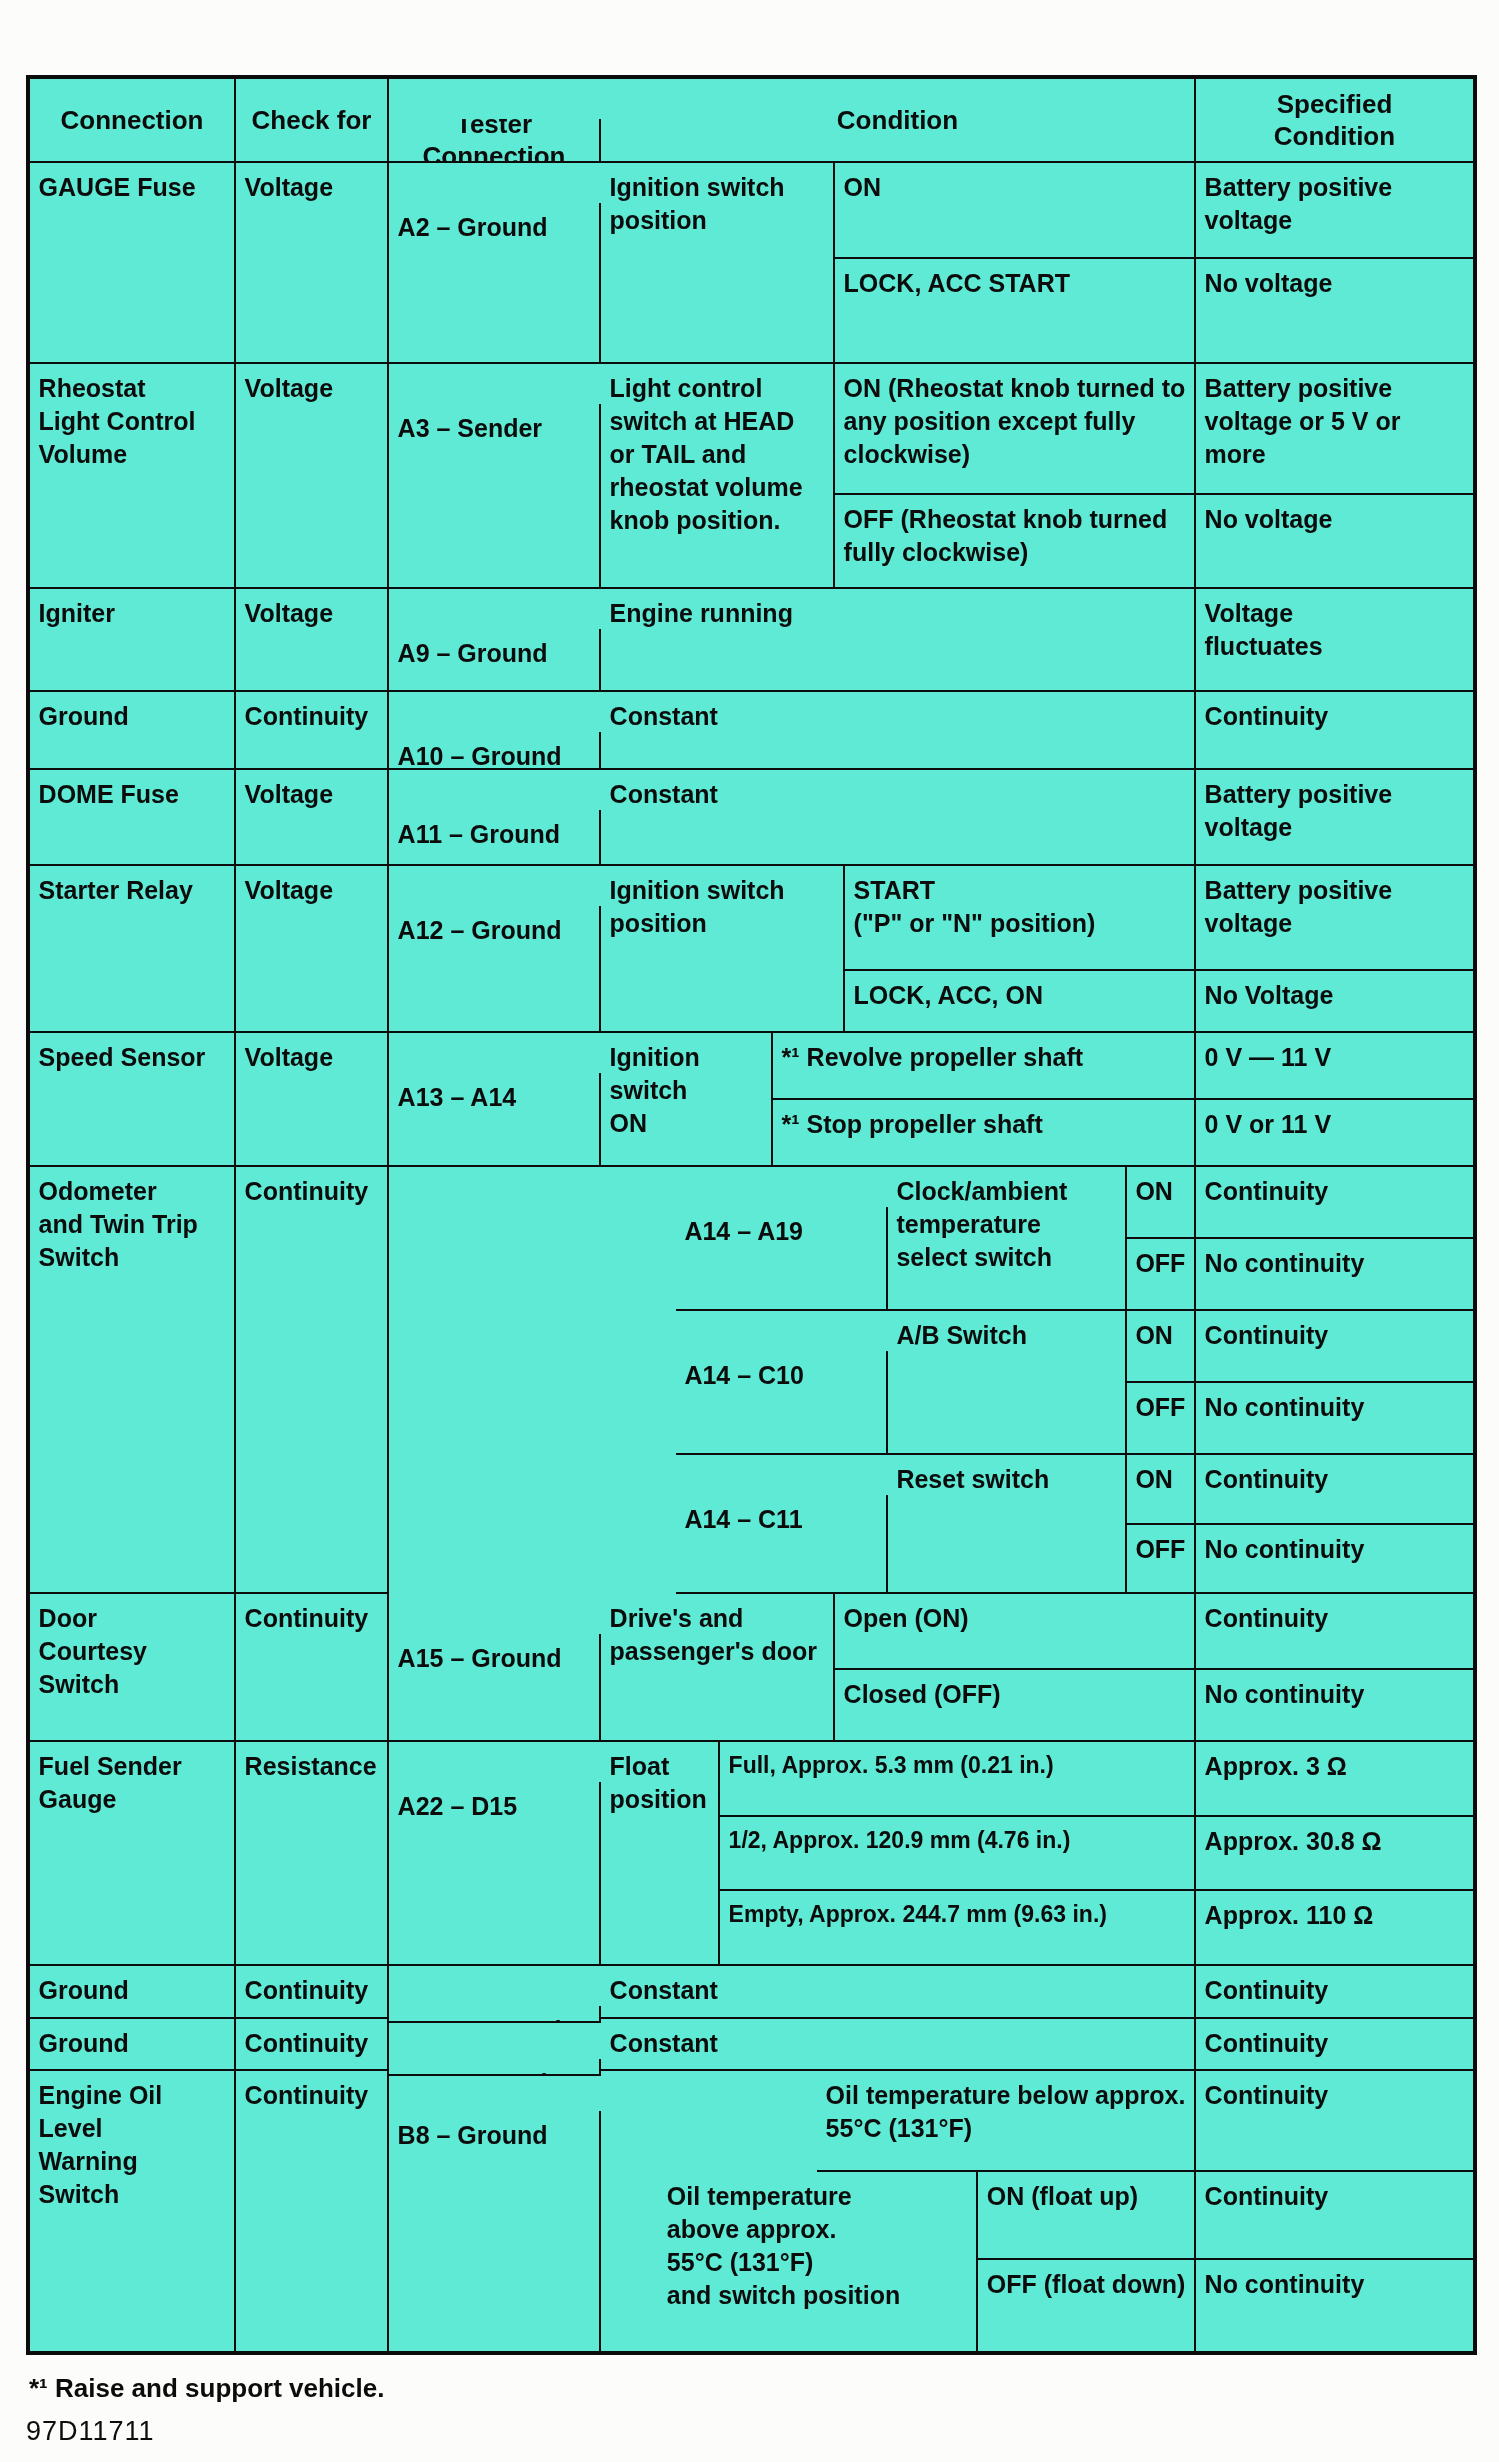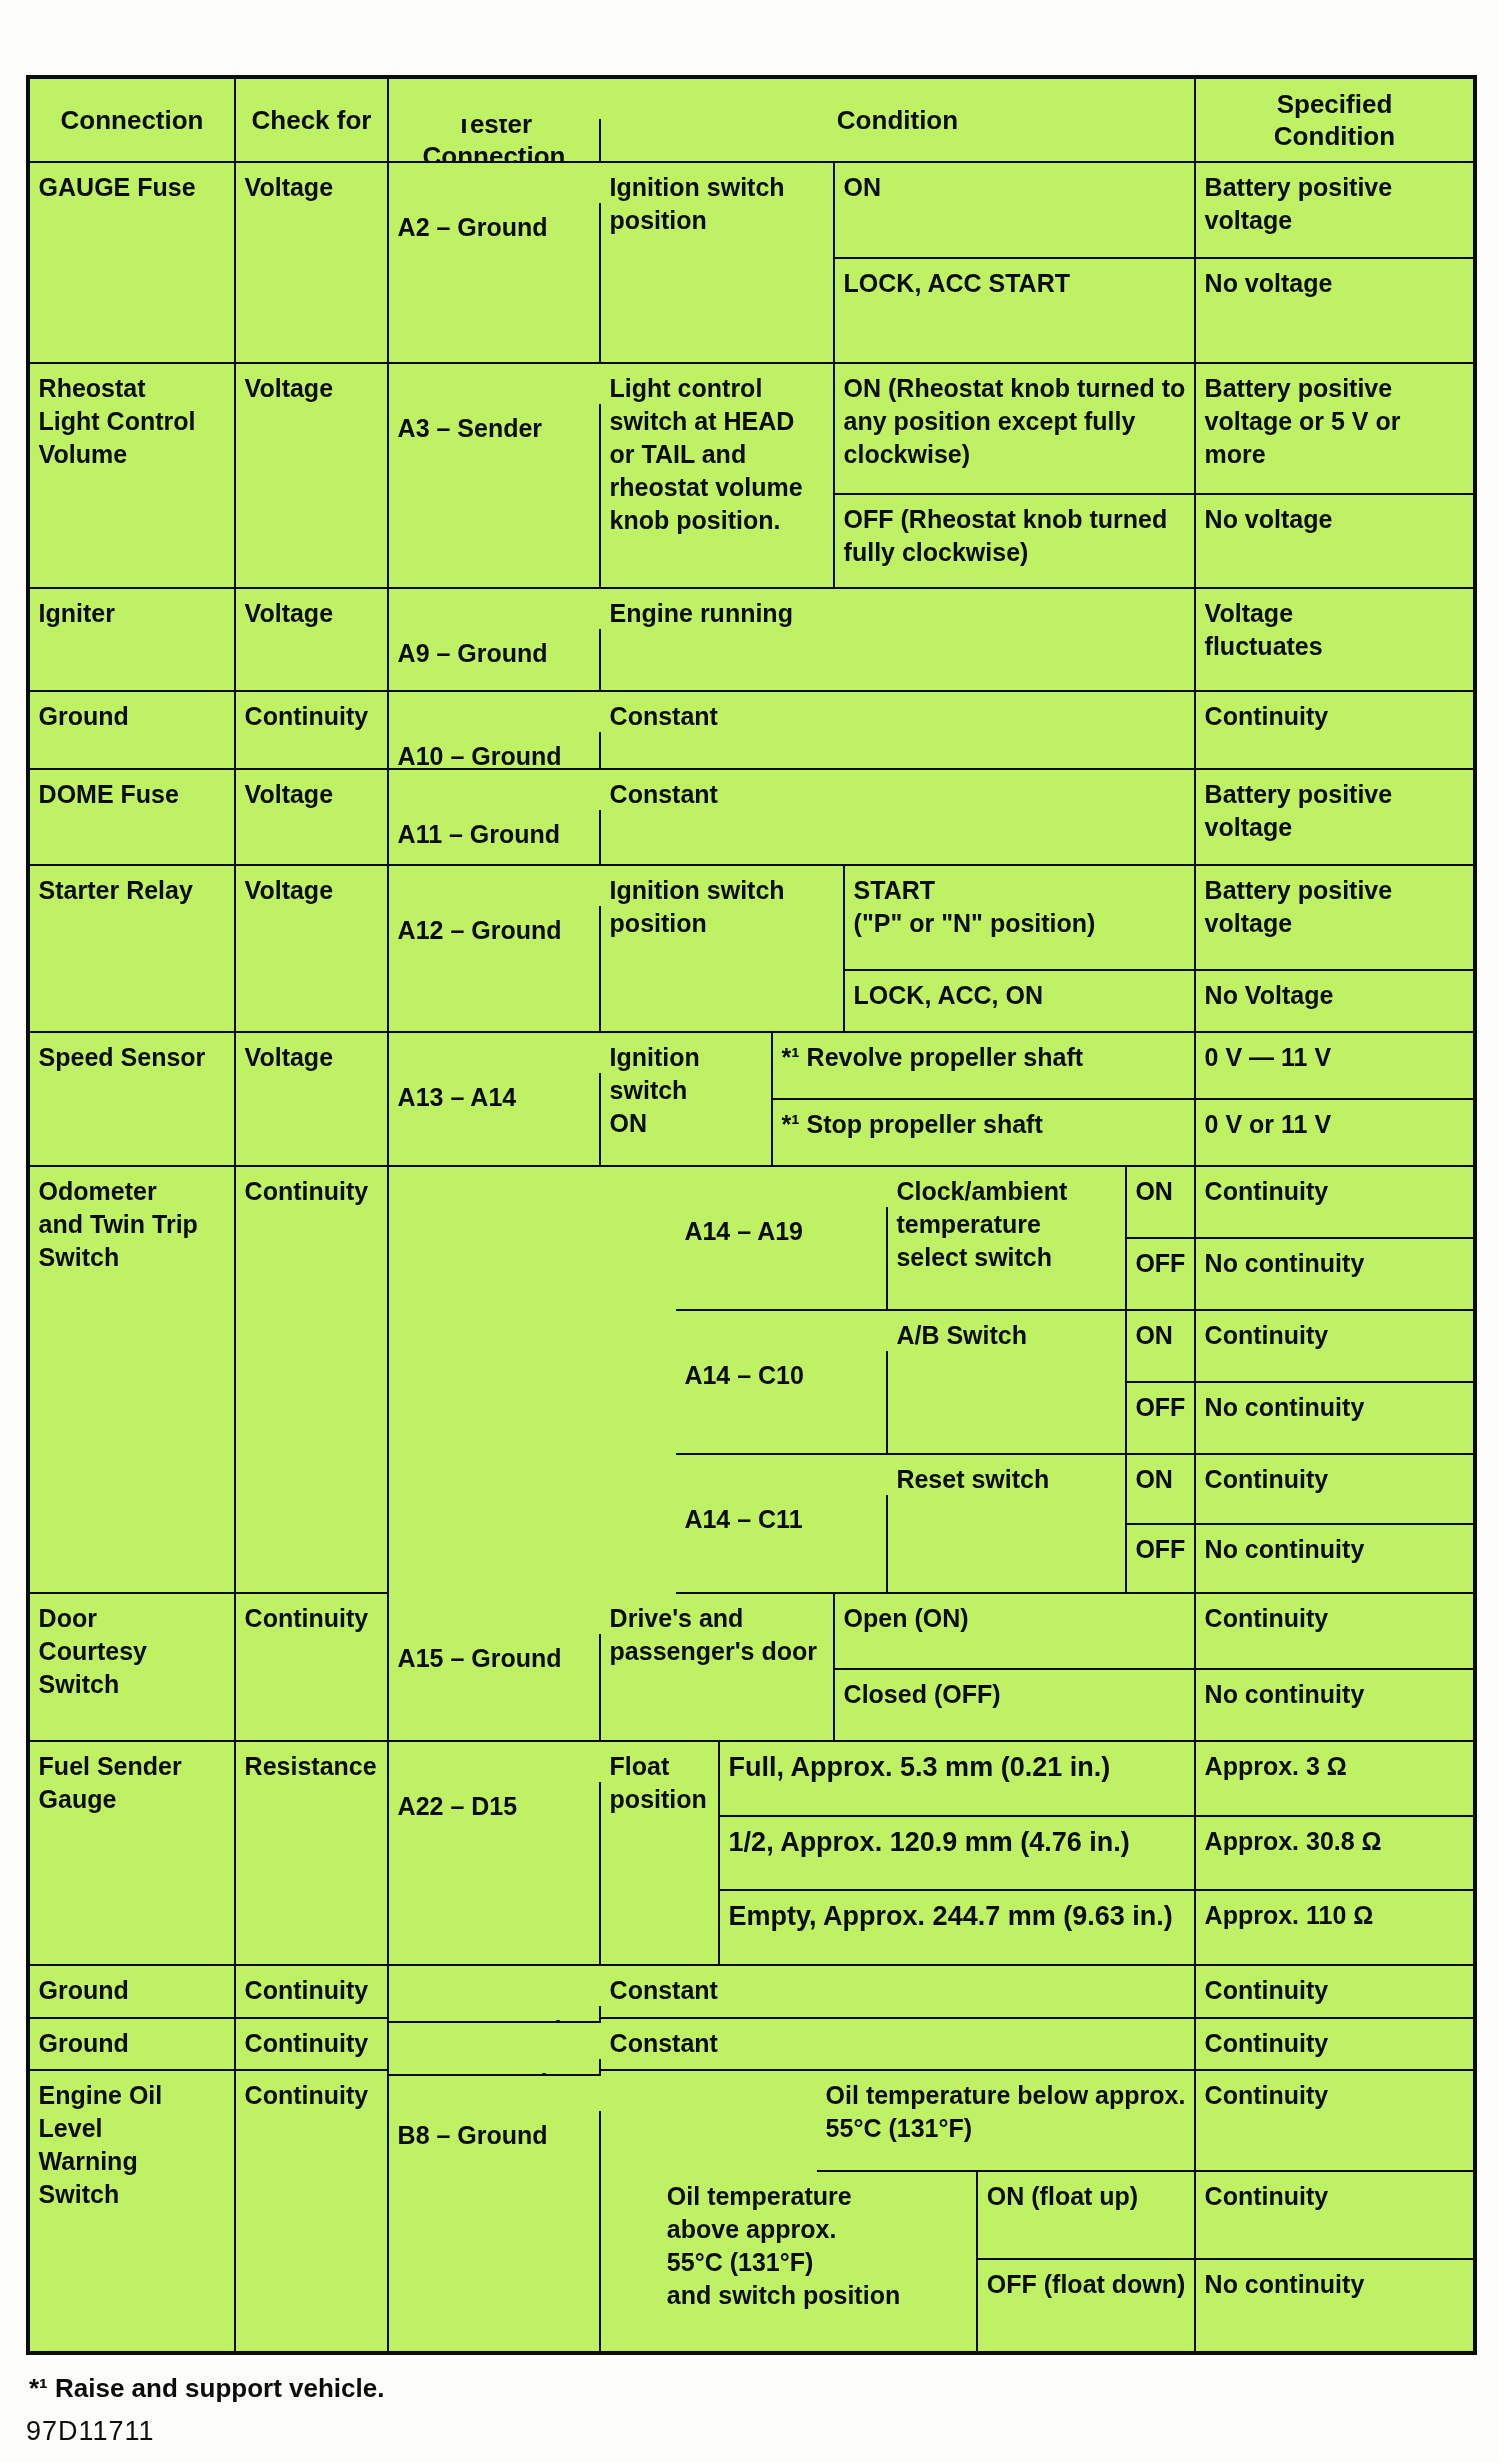--- a/index.html
+++ b/index.html
@@ -10,21 +10,21 @@
     font-family: "Liberation Sans", "DejaVu Sans", sans-serif;
     font-weight: bold;
     color: #0c0c0c;
     overflow: hidden;
   }
   .tbl {
     position: absolute;
     left: 26px; top: 75px;
     width: 1451px;
     border: 4.8px solid #0c0c0c;
-    background: #bef264;
+    background: #5eead4;
     display: flex;
     flex-direction: column;
   }
   .band { display: flex; width: 100%; }
   .cell {
     border-right: 2.9px solid #0c0c0c;
     border-bottom: 2.9px solid #0c0c0c;
     padding: 7.6px 8.6px;
     font-size: 25px;
     line-height: 1.32;
@@ -42,21 +42,21 @@
   .subcol   { flex: 1; display: flex; flex-direction: column; }
   .subrow   { display: flex; flex: 0 0 auto; }
   .groupcol { flex: 1; display: flex; flex-direction: column; align-items: flex-end; }
   .group    { display: flex; flex: 0 0 auto; }
   .last { border-right: none; }
   .bb0  { border-bottom: none; }
   .hdr .cell {
     display: flex; align-items: center; justify-content: center;
     text-align: center; font-size: 26px; line-height: 1.25;
   }
-  .small { font-size: 27px; }
+  .small { font-size: 23px; }
   .footnote { position: absolute; left: 29px; top: 2373px; font-size: 26px; }
   .doccode  { position: absolute; left: 26px; top: 2416px; font-size: 27px; font-weight: normal; letter-spacing: 1px; }
 </style>
 </head>
 <body>
 
 <div class="tbl">
 
   <div class="band hdr" style="height:84px">
     <div class="cell c-conn">Connection</div>

